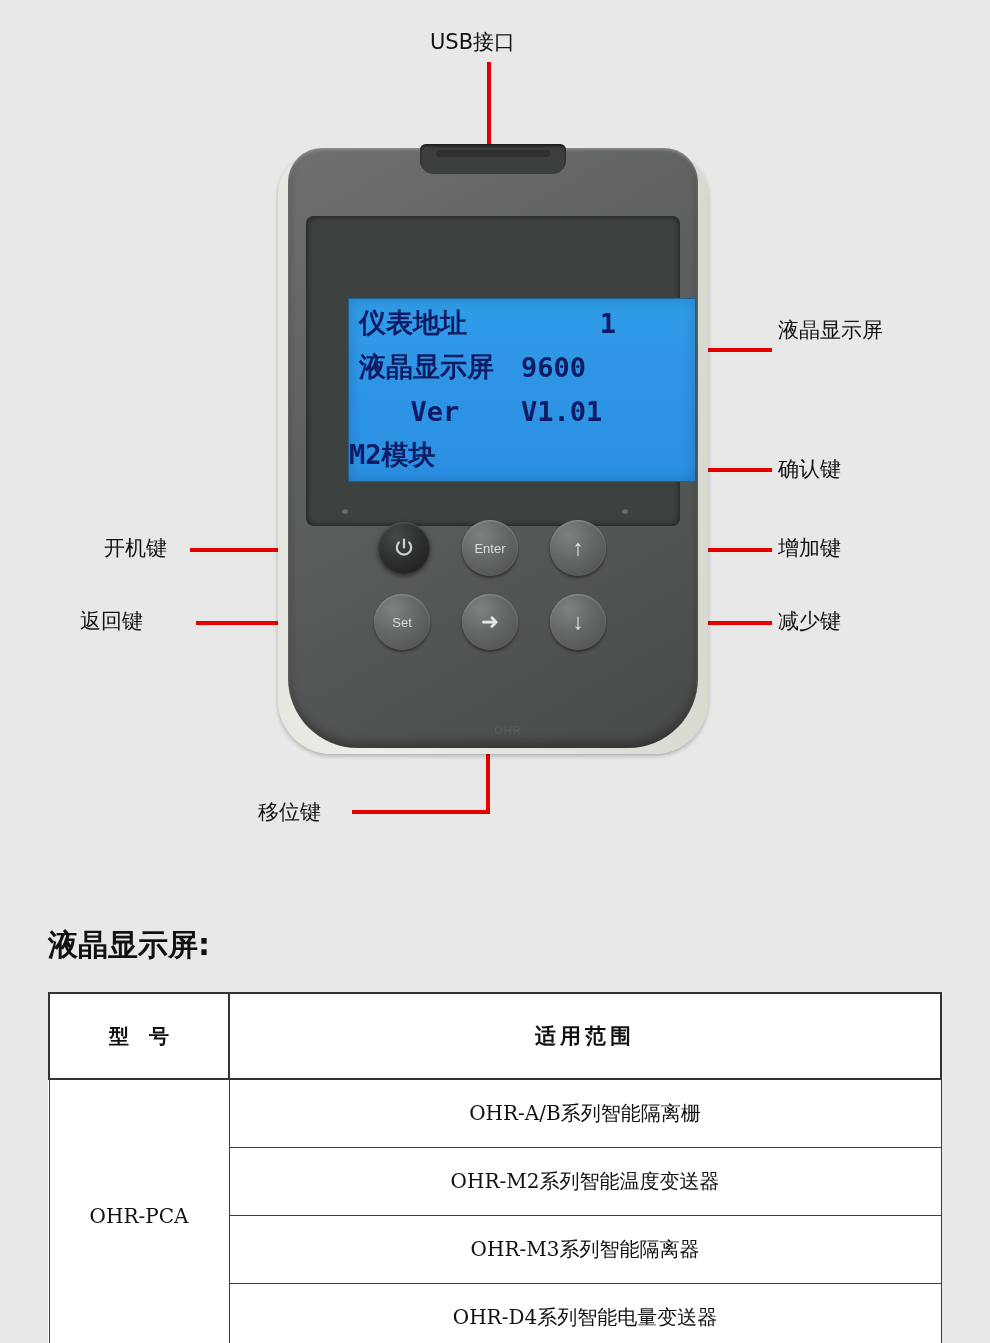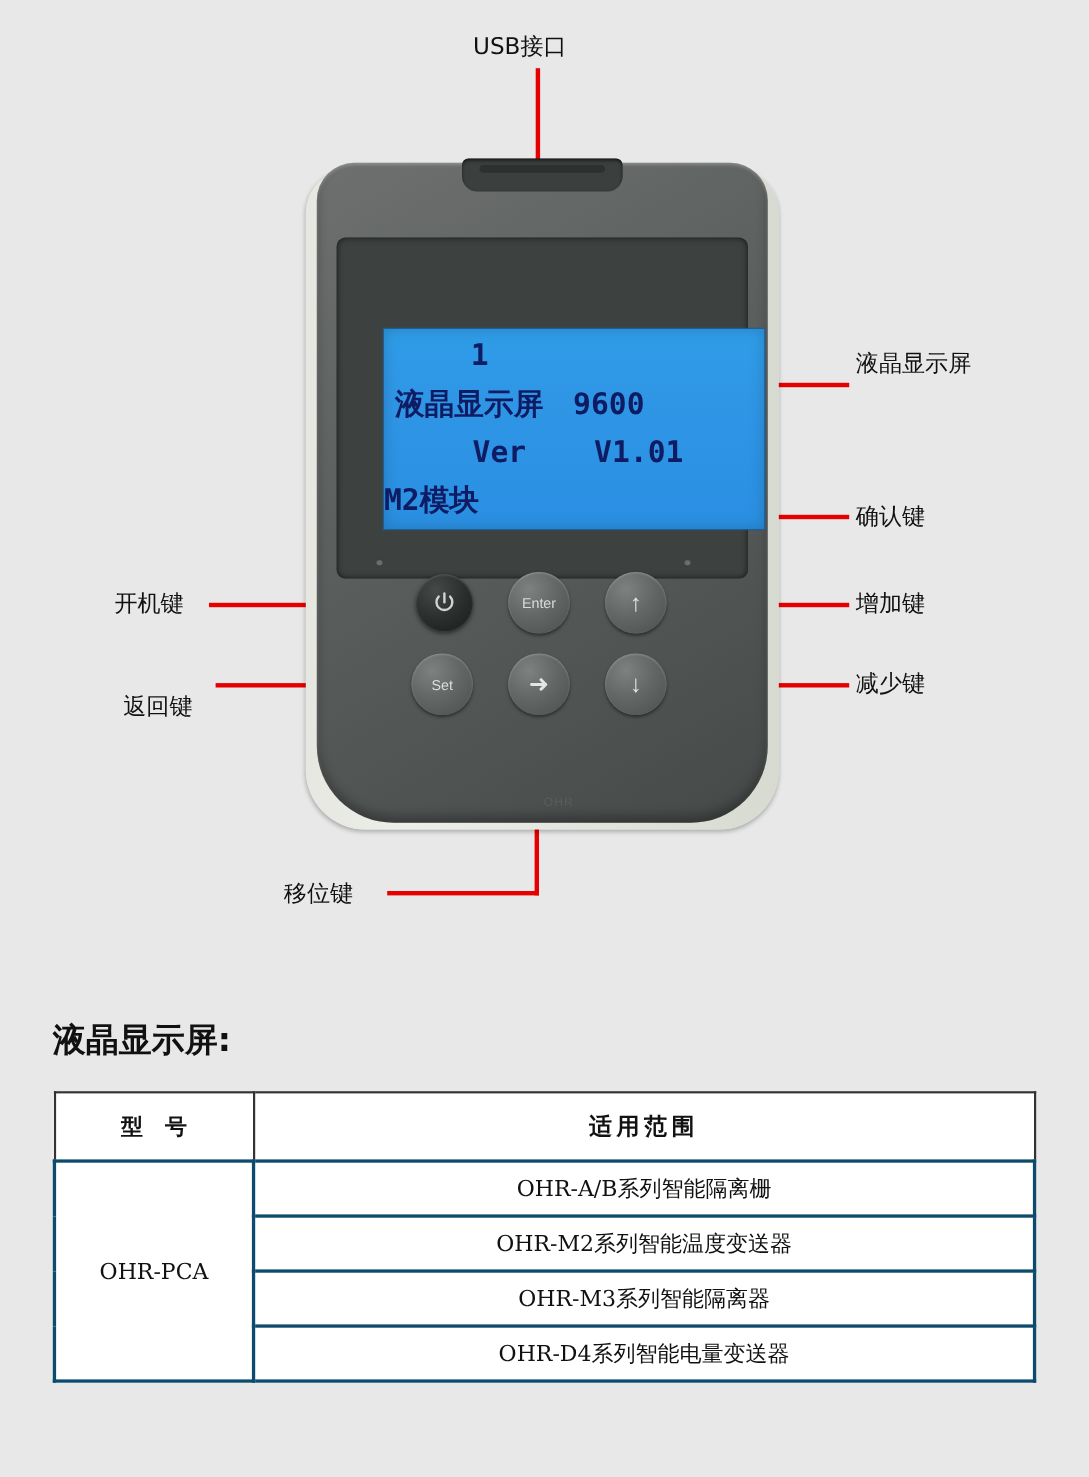--- a/index.html
+++ b/index.html
@@ -111,27 +111,27 @@
     position:absolute;left:48px;top:925px;
     font-size:30px;font-weight:bold;color:#111;
     font-family:"DejaVu Sans","Liberation Sans",sans-serif;
   }
   table.scope{
     position:absolute;left:48px;top:992px;
     width:894px;border-collapse:collapse;
     background:#fff;
   }
   table.scope td,table.scope th{
-    border:3px solid #0c4a6e;
+    border:1px solid #0c4a6e;
     font-family:"DejaVu Serif","Liberation Serif",serif;
     font-size:20px;color:#111;
     text-align:center;
-    padding:10px 4px;
-  }
-  table.scope th{font-weight:bold;font-size:21px;padding:16px 4px;letter-spacing:4px;}
+    padding:20px 4px;
+  }
+  table.scope th{font-weight:bold;font-size:21px;padding:28px 4px;letter-spacing:4px;}
   table.scope .model-cell{width:170px;font-size:20px;letter-spacing:0;}
   table.scope .outer{border:2px solid #333;}
 </style>
 </head>
 <body>
 
 <div id="diagram">
 
   <div class="callout-label" style="left:430px;top:28px;">USB接口</div>
   <div class="leader" style="left:487px;top:62px;width:4px;height:90px;"></div>
@@ -145,43 +145,44 @@
 
   <div class="callout-label" style="left:778px;top:534px;">增加键</div>
   <div class="leader" style="left:600px;top:548px;width:172px;height:4px;"></div>
 
   <div class="callout-label" style="left:778px;top:607px;">减少键</div>
   <div class="leader" style="left:600px;top:621px;width:172px;height:4px;"></div>
 
   <div class="callout-label" style="left:104px;top:534px;">开机键</div>
   <div class="leader" style="left:190px;top:548px;width:190px;height:4px;"></div>
 
-  <div class="callout-label" style="left:112px;top:607px;margin-top:21px;">返回键</div>
+  <div class="callout-label" style="left:80px;top:607px;">返回键</div>
   <div class="leader" style="left:196px;top:621px;width:178px;height:4px;"></div>
 
   <div class="callout-label" style="left:258px;top:798px;">移位键</div>
   <div class="leader" style="left:352px;top:810px;width:138px;height:4px;"></div>
   <div class="leader" style="left:486px;top:640px;width:4px;height:174px;"></div>
 
   <div id="device">
     <div class="shell-light"></div>
     <div class="shell-dark"></div>
     <div class="usb-port"></div>
     <div class="usb-slot"></div>
 
     <div class="bezel">
       <div class="lcd">
         <div class="lcd-row" style="top:2px;">
+          <span class="lcd-label">仪表地址</span>
           <span class="lcd-value num">1</span>
         </div>
         <div class="lcd-row" style="top:46px;">
           <span class="lcd-label">液晶显示屏</span>
           <span class="lcd-value">9600</span>
         </div>
-        <div class="lcd-row" style="top:90px;padding-left:19px;">
+        <div class="lcd-row" style="top:90px;">
           <span class="lcd-label center">Ver</span>
           <span class="lcd-value">V1.01</span>
         </div>
         <div class="lcd-row" style="top:134px;">
           <span class="lcd-value">M2模块</span>
         </div>
       </div>
     </div>
 
     <div class="screw" style="left:64px;top:360px;"></div>

